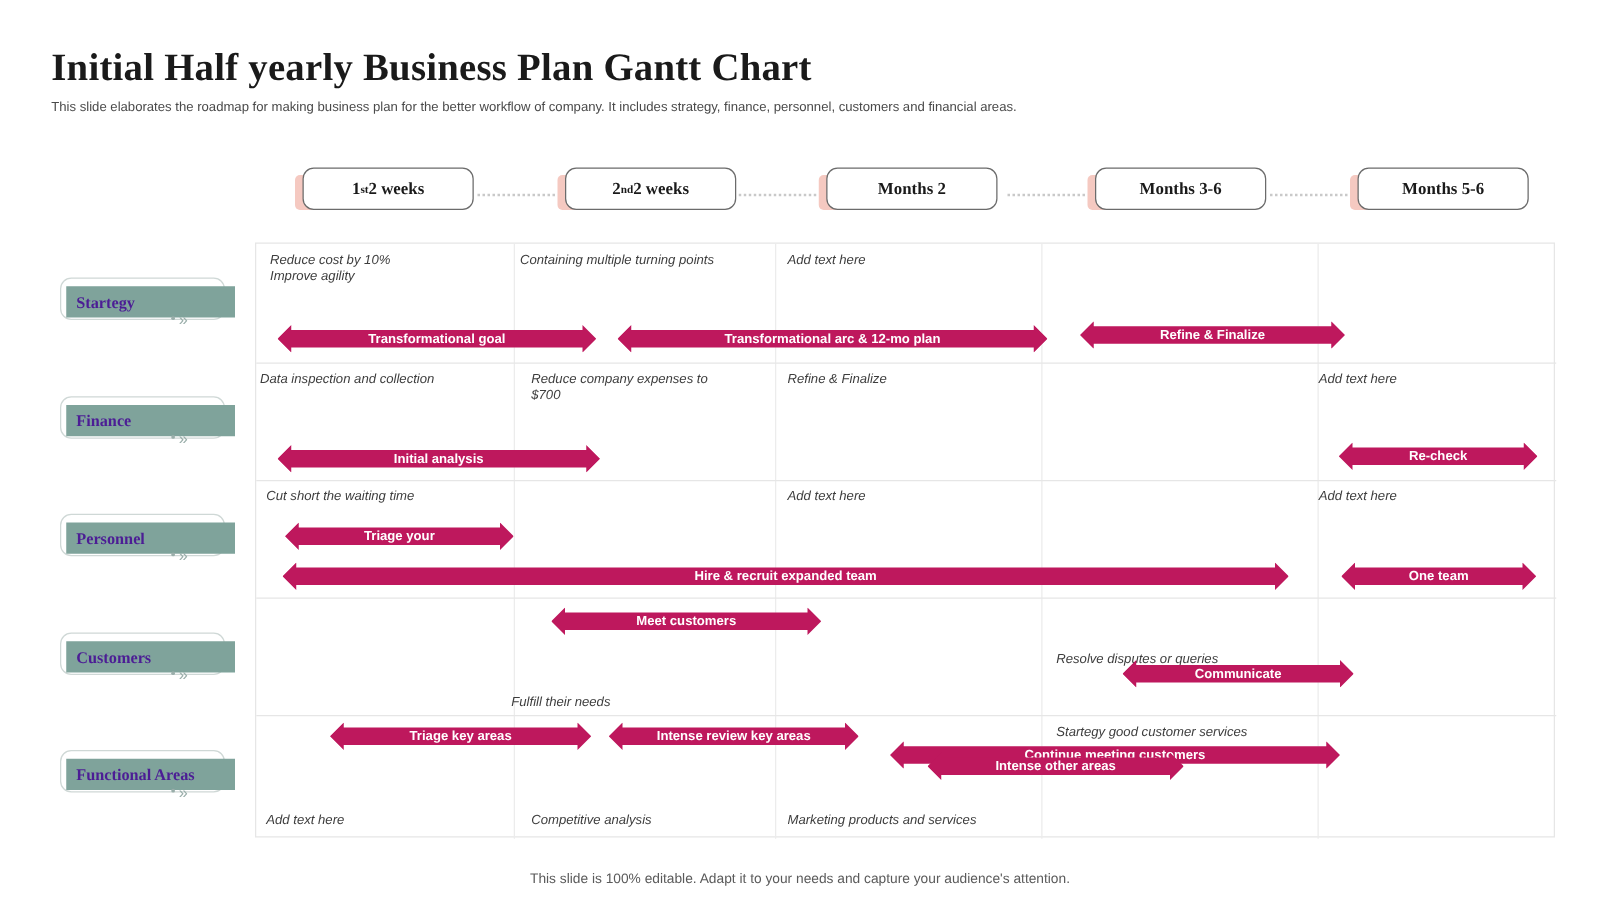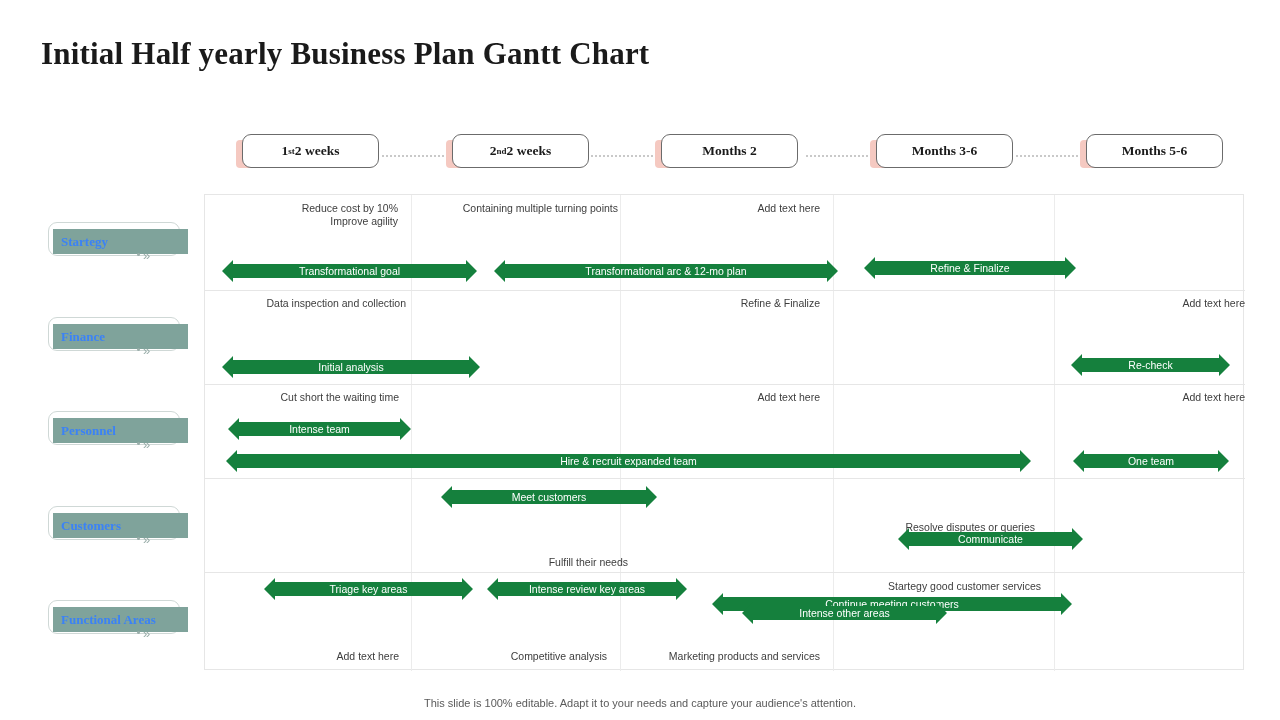--- a/index.html
+++ b/index.html
@@ -59,66 +59,68 @@
     box-sizing:border-box;
   }
   .rowlabel .lfill{
     position:absolute;left:5px;top:0;width:135px;height:25px;
     background:#7FA39B;
   }
   .rowlabel .ltxt{
     position:absolute;left:13px;top:0;height:25px;
     display:flex;align-items:center;
     font-family:"Liberation Serif", serif;
-    font-size:13px;font-weight:bold;color:#3b82f6;white-space:nowrap;
+    font-size:13px;font-weight:bold;color:#4c1d95;white-space:nowrap;
   }
   .rowlabel .larrow{
     position:absolute;left:95px;top:20px;
     font-size:13px;color:#9aaeaa;line-height:1;
   }
   .rowlabel .larrow .dot{
     position:absolute;left:-6px;top:4px;width:3px;height:3px;
     background:#9aaeaa;border-radius:50%;
   }
 
   
   #grid{
     position:absolute;left:204px;top:194px;width:1040px;height:476px;
     border:1px solid #e6e6e6;box-sizing:border-box;
   }
   .vline{position:absolute;top:0;width:1px;height:476px;background:#ececec;}
   .hline{position:absolute;left:0;width:1040px;height:1px;background:#e6e6e6;}
 
   
   .cap{
-    position:absolute;text-align:right;font-size:10.5px;color:#3d3d3d;
+    position:absolute;text-align:left;font-size:10.5px;color:#3d3d3d;
     line-height:13px;
+    font-style:italic;
   }
 
   
   .bar{
     position:absolute;height:22px;
-    background:#15803d;
+    background:#be185d;
     display:flex;align-items:center;justify-content:center;
-    font-size:10.5px;font-weight:normal;color:#ffffff;white-space:nowrap;
+    font-size:10.5px;font-weight:bold;color:#ffffff;white-space:nowrap;
     box-sizing:border-box;
   }
   .bar.both{
     clip-path:polygon(0% 50%, 11px 0%, 11px 18%, calc(100% - 11px) 18%,
                       calc(100% - 11px) 0%, 100% 50%, calc(100% - 11px) 100%,
                       calc(100% - 11px) 82%, 11px 82%, 11px 100%);
   }
   .bar .blabel{position:relative;z-index:2;padding:0 14px;}
 </style>
 </head>
 <body>
 
 <div id="slide">
 
   <div class="title">Initial Half yearly Business Plan Gantt Chart</div>
+  <div class="subtitle">This slide elaborates the roadmap for making business plan for the better workflow of company. It includes strategy, finance, personnel, customers and financial areas.</div>
 
   <div class="dots" style="left:382px;width:62px;"></div>
   <div class="dots" style="left:591px;width:62px;"></div>
   <div class="dots" style="left:806px;width:62px;"></div>
   <div class="dots" style="left:1016px;width:62px;"></div>
 
   <div class="pill" style="left:236px;top:140px;width:137px;">
     <div class="fill"></div>
     <div class="outline"></div>
     <div class="ptxt">
@@ -199,29 +201,30 @@
     <div class="hline" style="top:377px;"></div>
   </div>
 
   <div class="cap" style="left:216px;top:202px;width:182px;">
     <span></span>Reduce cost by 10%<br>Improve agility
   </div>
   <div class="cap" style="left:416px;top:202px;width:202px;">Containing multiple turning points</div>
   <div class="cap" style="left:630px;top:202px;width:190px;">Add text here</div>
 
   <div class="cap" style="left:208px;top:297px;width:198px;">Data inspection and collection</div>
+  <div class="cap" style="left:425px;top:297px;width:182px;">Reduce company expenses to<br>$700</div>
   <div class="cap" style="left:630px;top:297px;width:190px;">Refine &amp; Finalize</div>
   <div class="cap" style="left:1055px;top:297px;width:190px;">Add text here</div>
 
   <div class="cap" style="left:213px;top:391px;width:186px;">Cut short the waiting time</div>
   <div class="cap" style="left:630px;top:391px;width:190px;">Add text here</div>
   <div class="cap" style="left:1055px;top:391px;width:190px;">Add text here</div>
 
   <div class="cap" style="left:845px;top:521px;width:190px;">Resolve disputes or queries</div>
-  <div class="cap" style="left:446px;top:556px;width:182px;">Fulfill their needs</div>
+  <div class="cap" style="left:409px;top:556px;width:182px;">Fulfill their needs</div>
 
   <div class="cap" style="left:845px;top:580px;width:196px;">Startegy good customer services</div>
   <div class="cap" style="left:213px;top:650px;width:186px;">Add text here</div>
   <div class="cap" style="left:425px;top:650px;width:182px;">Competitive analysis</div>
   <div class="cap" style="left:630px;top:650px;width:190px;">Marketing  products and services</div>
 
   <div class="bar both" style="left:222px;top:260px;width:255px;">
     <span class="blabel">Transformational goal</span>
   </div>
   <div class="bar both" style="left:494px;top:260px;width:344px;">
@@ -232,21 +235,21 @@
   </div>
 
   <div class="bar both" style="left:222px;top:356px;width:258px;">
     <span class="blabel">Initial analysis</span>
   </div>
   <div class="bar both" style="left:1071px;top:354px;width:159px;">
     <span class="blabel">Re-check</span>
   </div>
 
   <div class="bar both" style="left:228px;top:418px;width:183px;">
-    <span class="blabel">Intense team</span>
+    <span class="blabel">Triage your</span>
   </div>
   <div class="bar both" style="left:226px;top:450px;width:805px;">
     <span class="blabel">Hire &amp; recruit expanded team</span>
   </div>
   <div class="bar both" style="left:1073px;top:450px;width:156px;">
     <span class="blabel">One team</span>
   </div>
 
   <div class="bar both" style="left:441px;top:486px;width:216px;">
     <span class="blabel">Meet customers</span>

